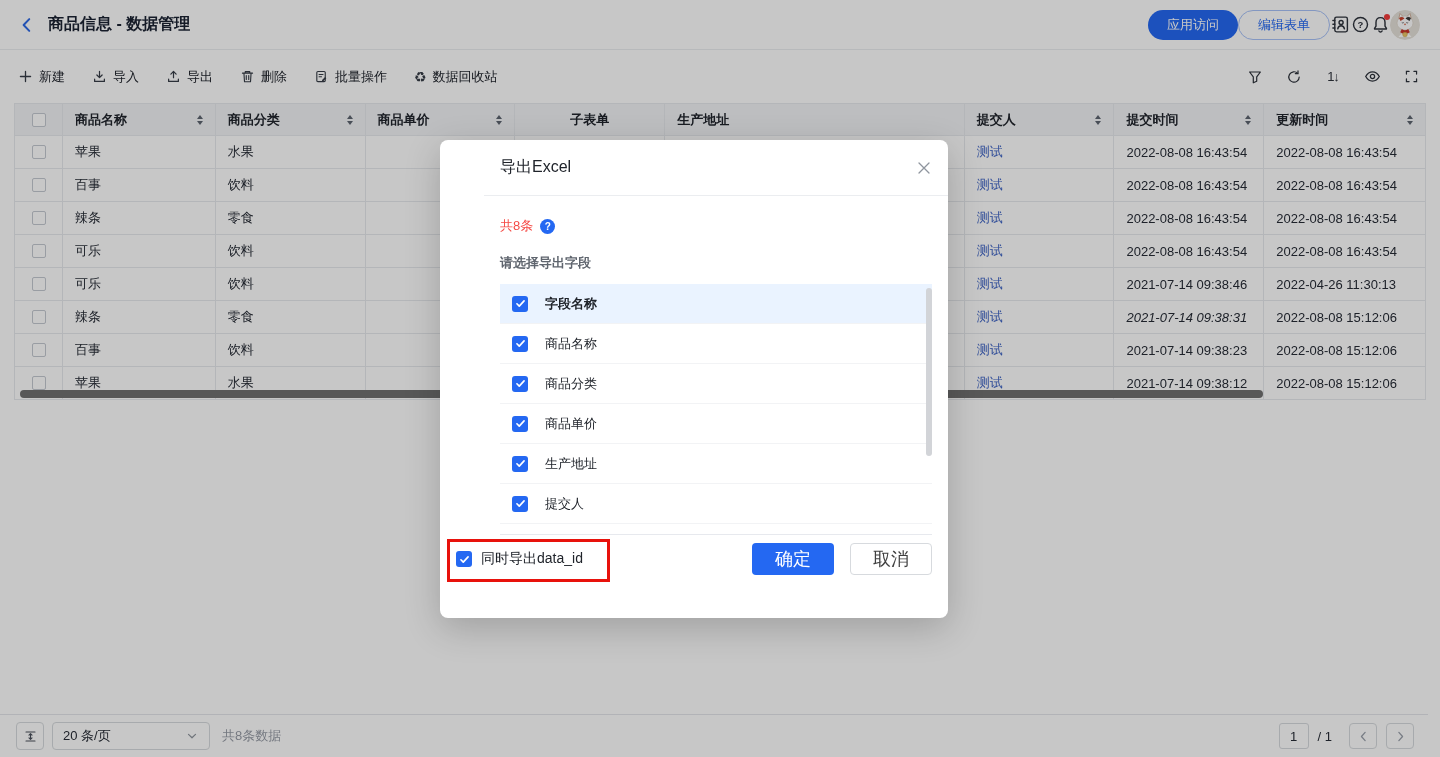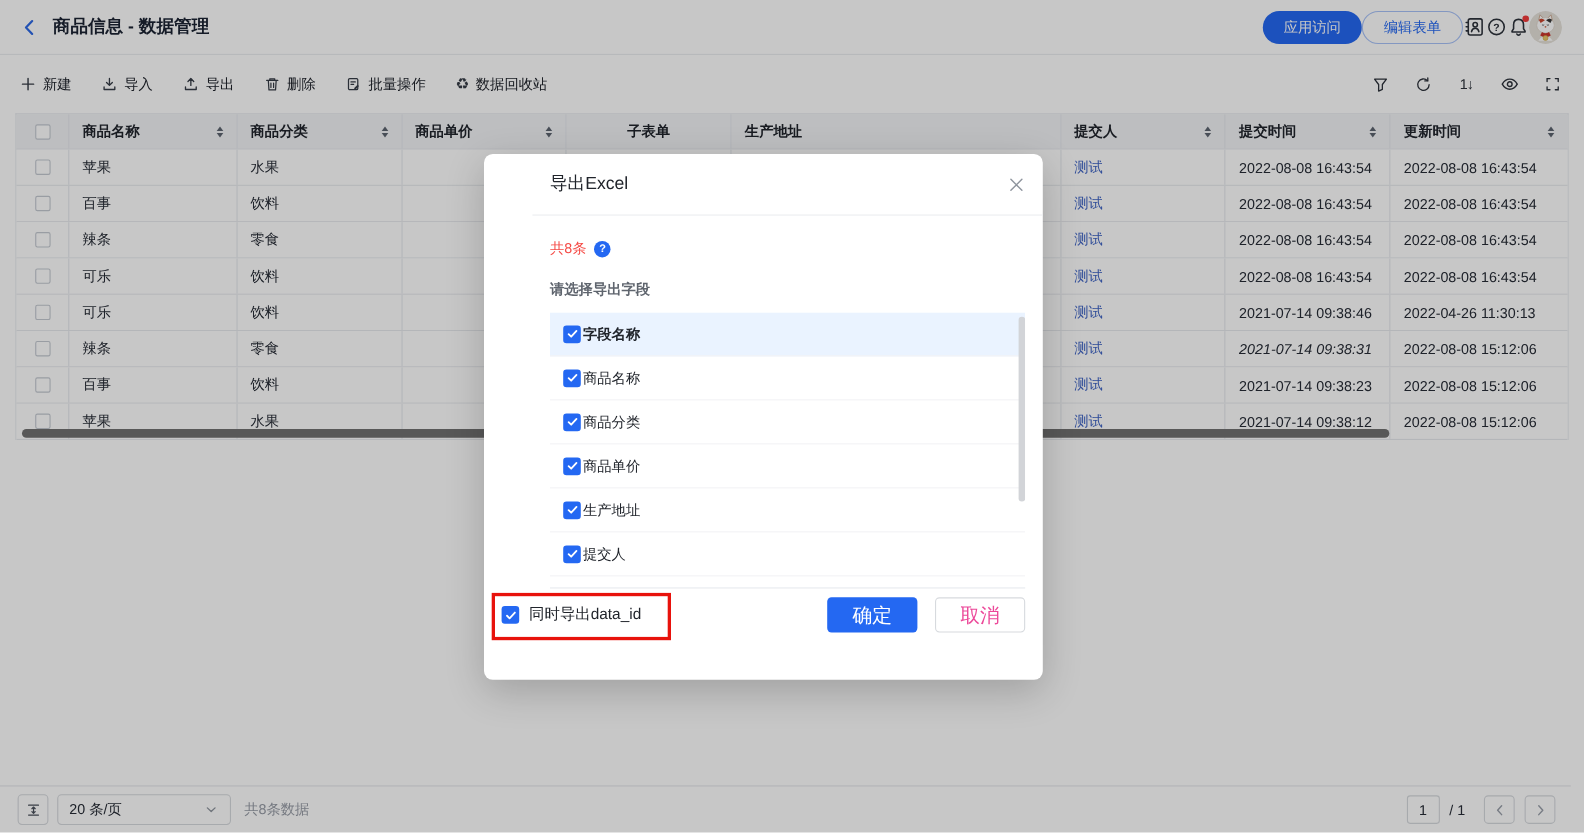--- a/index.html
+++ b/index.html
@@ -62,30 +62,30 @@
   .overlay { position:absolute; inset:0; background:rgba(0,0,0,0.22); z-index:10; }
   .modal { position:absolute; left:440px; top:140px; width:508px; height:478px; background:#fff; border-radius:8px; box-shadow:0 10px 36px rgba(0,0,0,0.2); z-index:20;padding-left:44px; }
   .modal-header { height:56px; display:flex; align-items:center; padding:0 16px; border-bottom:1px solid #ebedf0; }
   .modal-title { font-size:16px; color:#20242b; }
   .modal-close { margin-left:auto; color:#8f959e; display:flex; cursor:pointer; }
   .modal-meta { margin:21px 16px 0; display:flex; align-items:center; gap:7px; font-size:13px; }
   .count-red { color:#f54a45; }
   .qcircle { width:15px; height:15px; border-radius:50%; background:#2468f2; color:#fff; font-size:10px; font-weight:700; display:flex; align-items:center; justify-content:center; cursor:pointer; }
   .modal-hint { margin:19px 16px 0; color:#5f656e;font-weight:bold; }
   .field-list { position:relative; margin:12px 16px 0; height:251px; overflow:hidden; border-bottom:1px solid #e7e9ee; }
-  .field-row { height:40px; display:flex; align-items:center; gap:2px; padding:0 12px; border-bottom:1px solid #f2f3f5; color:#20242b; cursor:pointer; }
+  .field-row { height:40px; display:flex; align-items:center; gap:17px; padding:0 12px; border-bottom:1px solid #f2f3f5; color:#20242b; cursor:pointer; }
   .field-row.first { background:#eaf3ff; font-weight:700; }
   .cbx { width:16px; height:16px; border-radius:3px; background:#2468f2; display:flex; align-items:center; justify-content:center; flex:0 0 auto; cursor:pointer; }
   .list-scrollbar { position:absolute; right:0; top:4px; width:6px; height:168px; border-radius:3px; background:#d2d4d8; cursor:pointer; }
   .modal-footer { position:absolute; left:16px; right:16px; top:403px; height:32px; display:flex; align-items:center; }
   .footer-check { display:flex; align-items:center; gap:9px; font-size:14px; color:#20242b; }
   .footer-btns { margin-left:auto; display:flex; gap:16px; }
   .btn { width:82px; height:32px; border-radius:4px; display:flex; align-items:center; justify-content:center; font-size:18px; cursor:pointer; }
   .btn-confirm { background:#2468f2; color:#fff; }
-  .btn-cancel { background:#fff; color:#ec4899; border:1px solid #d7dade; }
+  .btn-cancel { background:#fff; color:#404040; border:1px solid #d7dade; }
   .red-annotation { position:absolute; left:7px; top:399px; width:163px; height:43px; border:3px solid #e8120c; z-index:5; pointer-events:none; }
 
   svg.ic { display:block; }
 </style>
 </head>
 <body>
 
 <div class="app">
 
   <div class="topbar">

